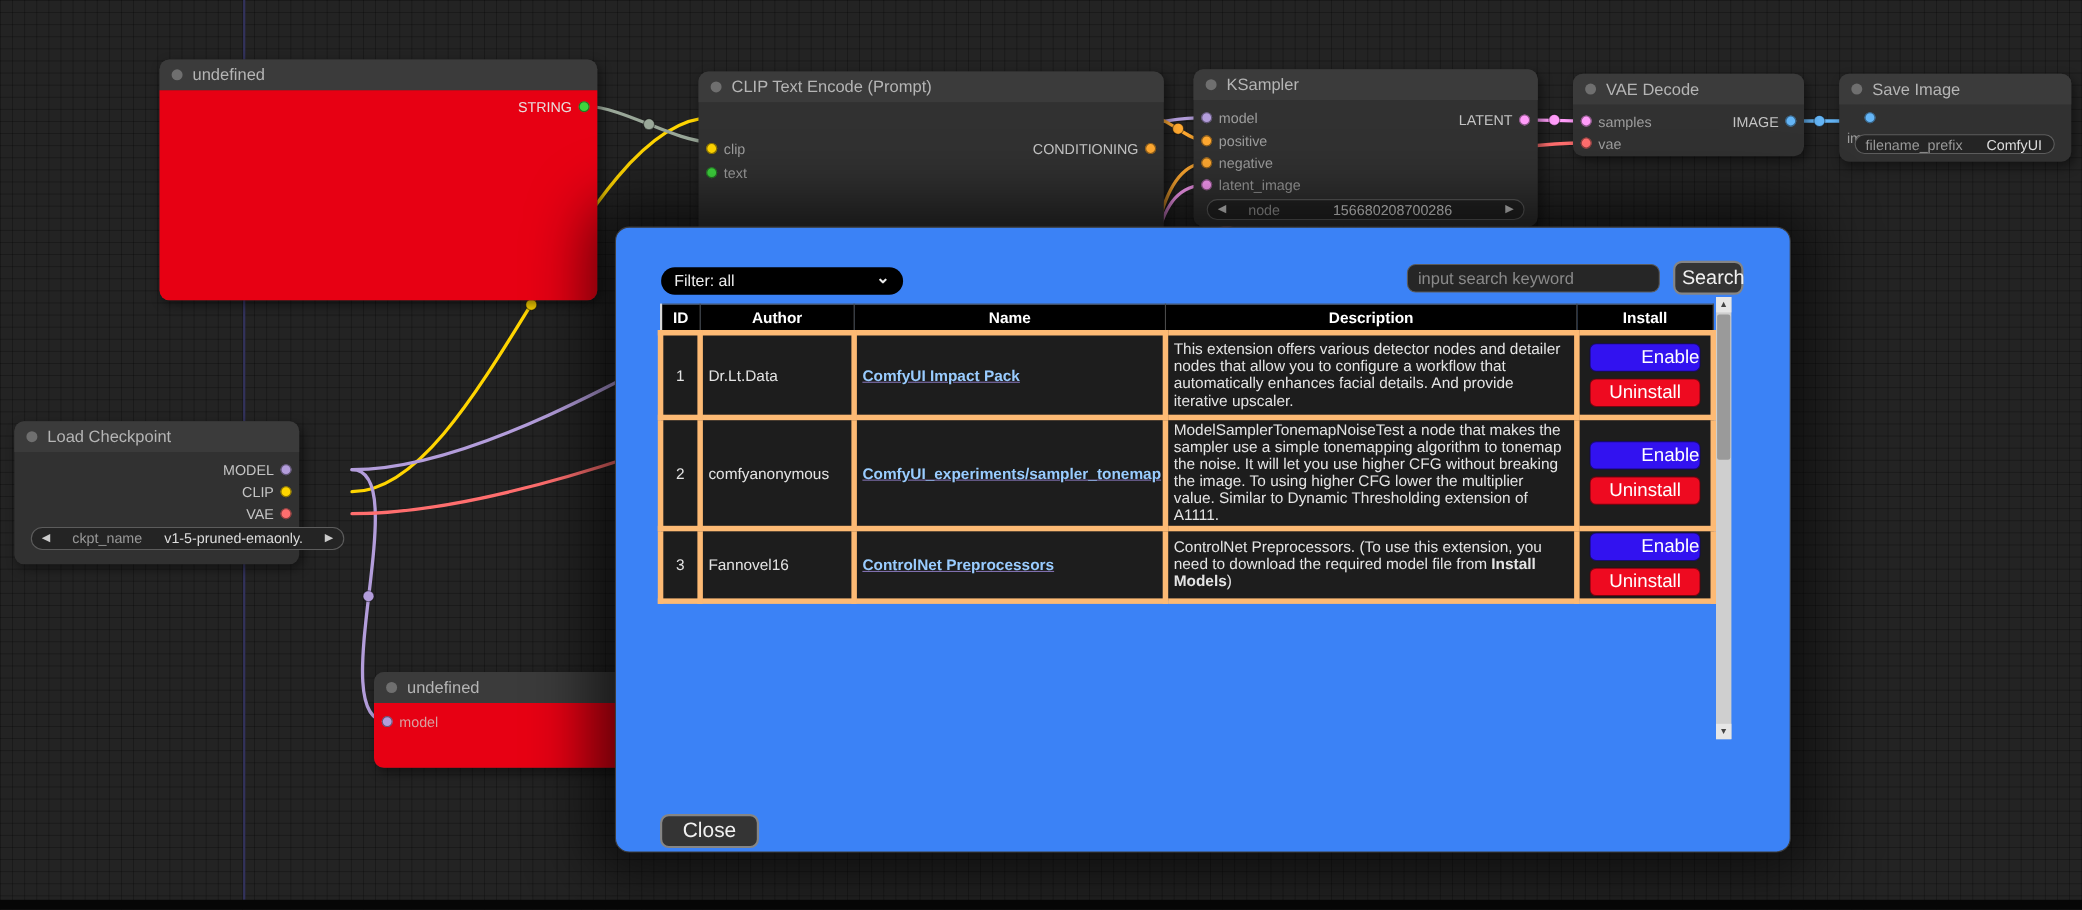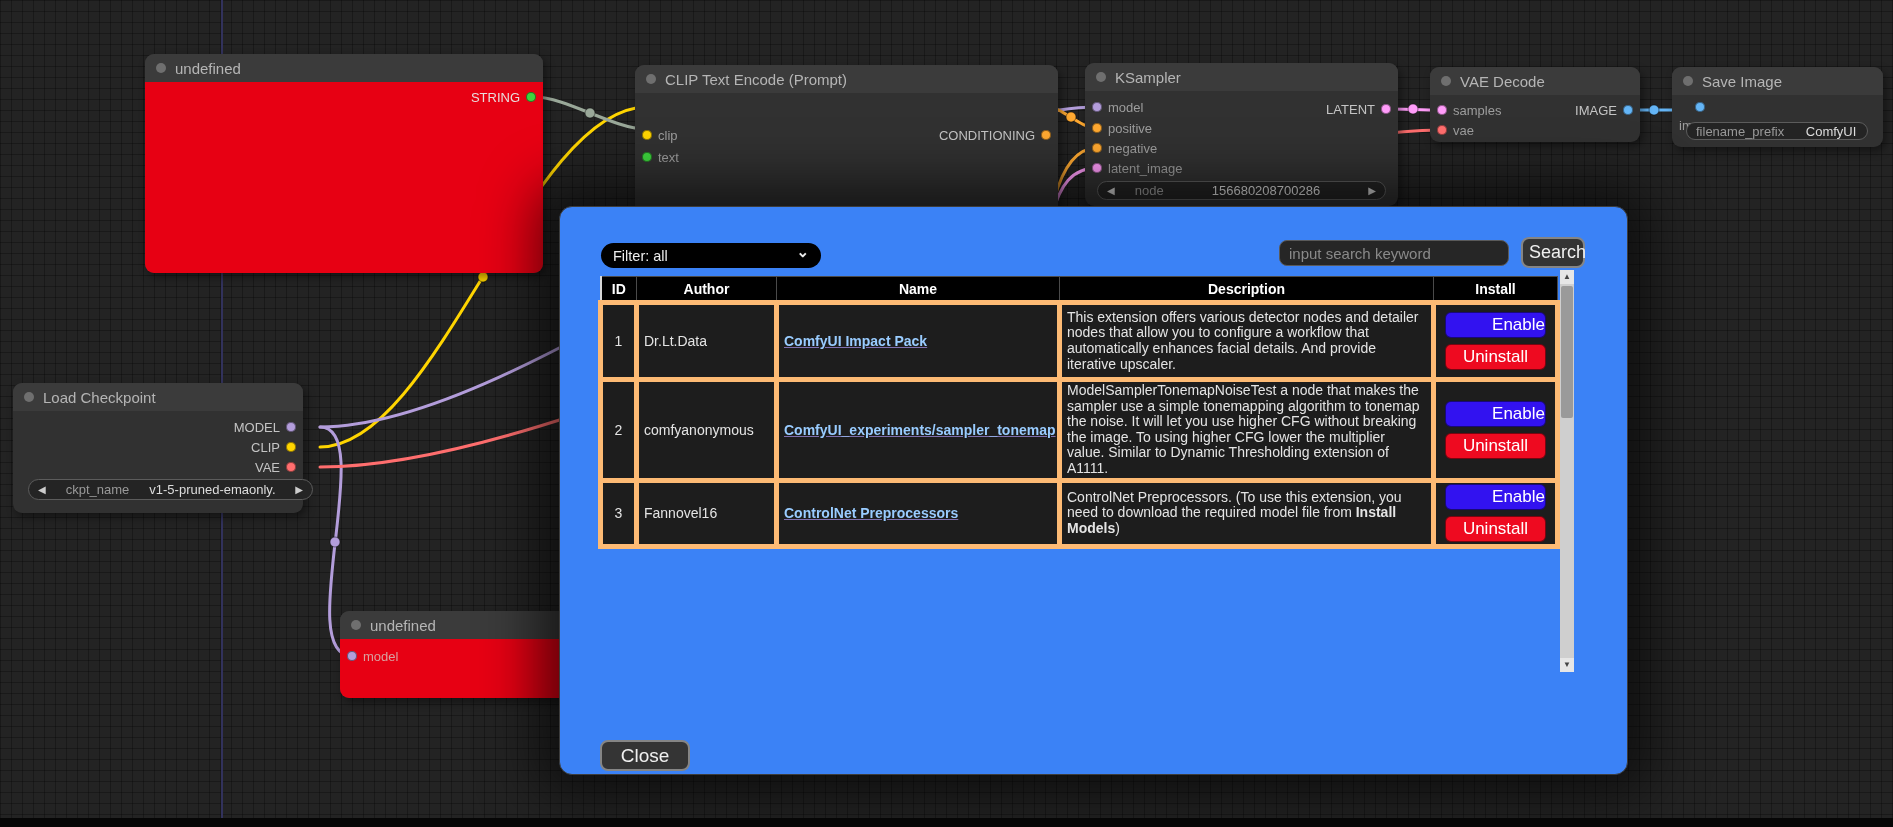--- a/index.html
+++ b/index.html
@@ -208,21 +208,21 @@
           <span class="dot image"></span>
           <span>images</span>
           </div>
         <div class="widget" style="left:14px;top:27px;width:182px;height:18px;">
           <span>filename_prefix</span>
           <span class="wvalue">ComfyUI</span>
         </div>
       </div>
     </div>
 
-    <div class="node" style="left:13px;top:383px;width:290px;height:130px;">
+    <div class="node" style="left:13px;top:383px;width:259px;height:130px;">
       <div class="titlebar">
           <span class="titledot"></span>
         <span>Load Checkpoint</span>
         </div>
       <div class="nodebody">
         <div class="slot out" style="top:8px;">
           <span>MODEL</span>
           <span class="dot model"></span>
           </div>
         <div class="slot out" style="top:28px;">

